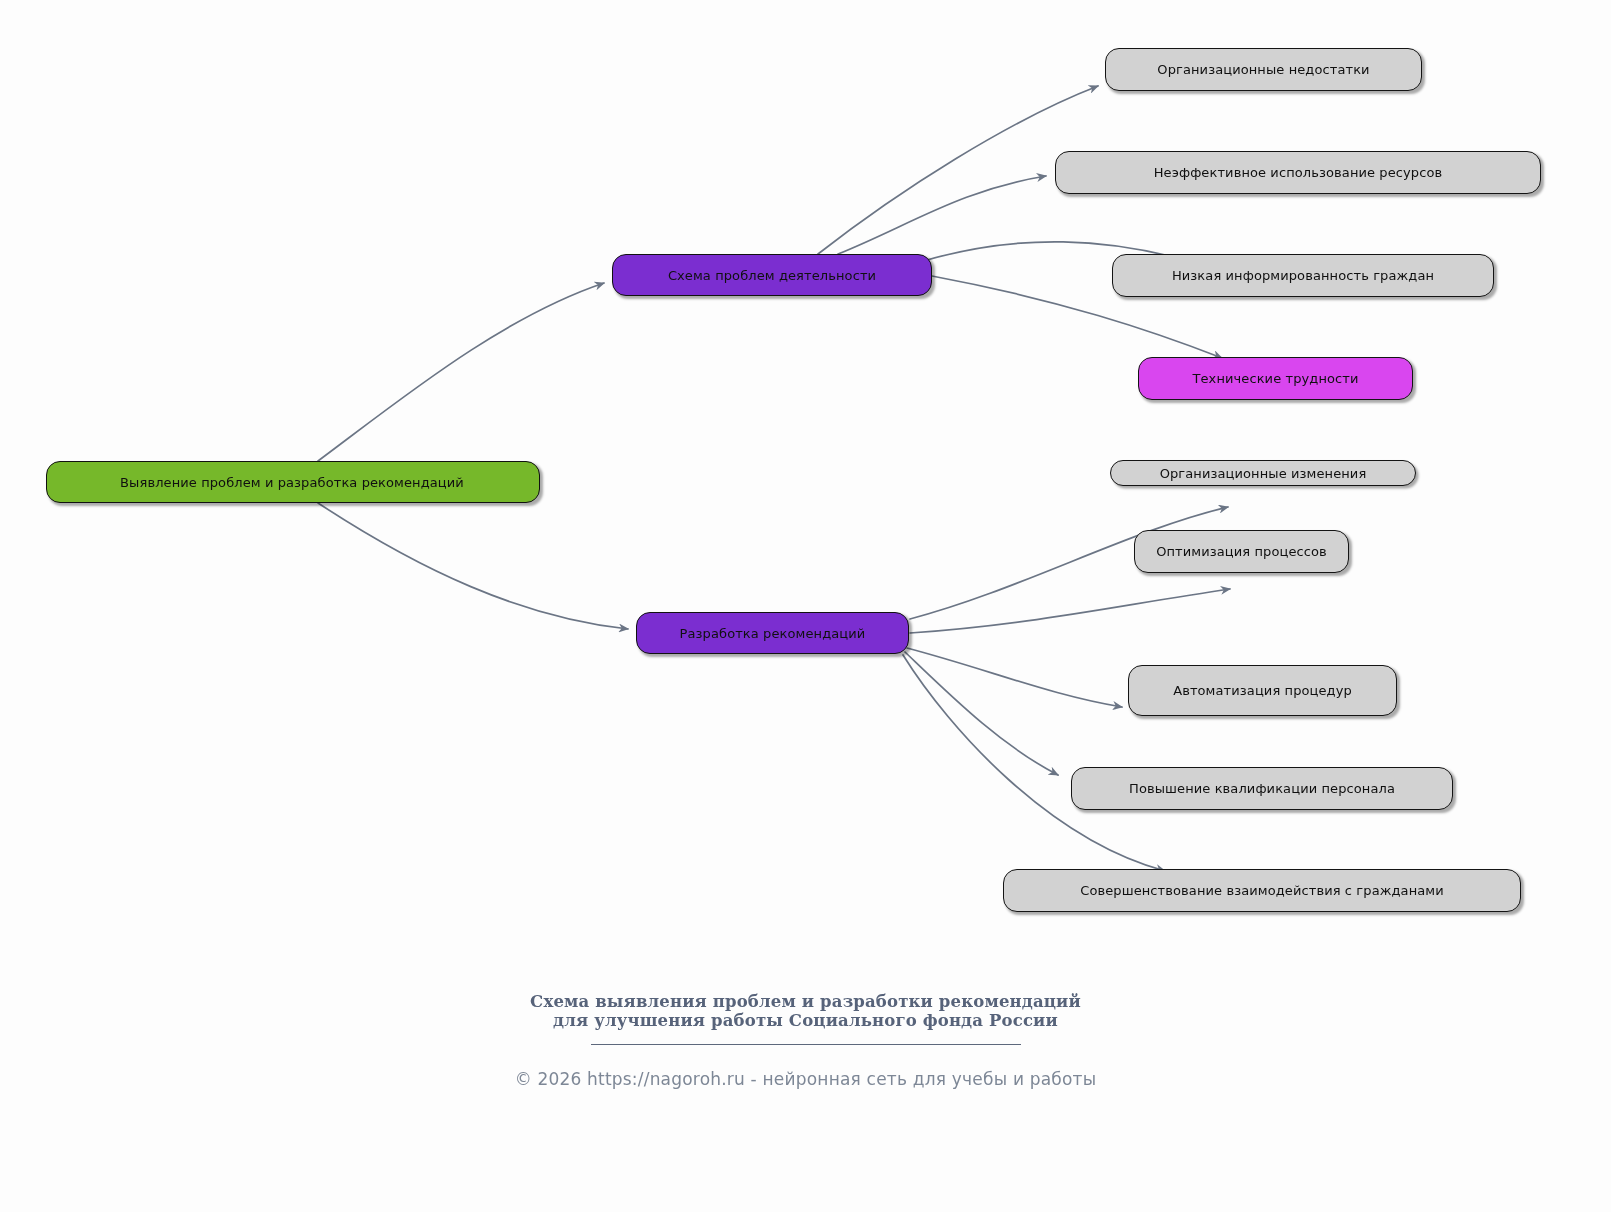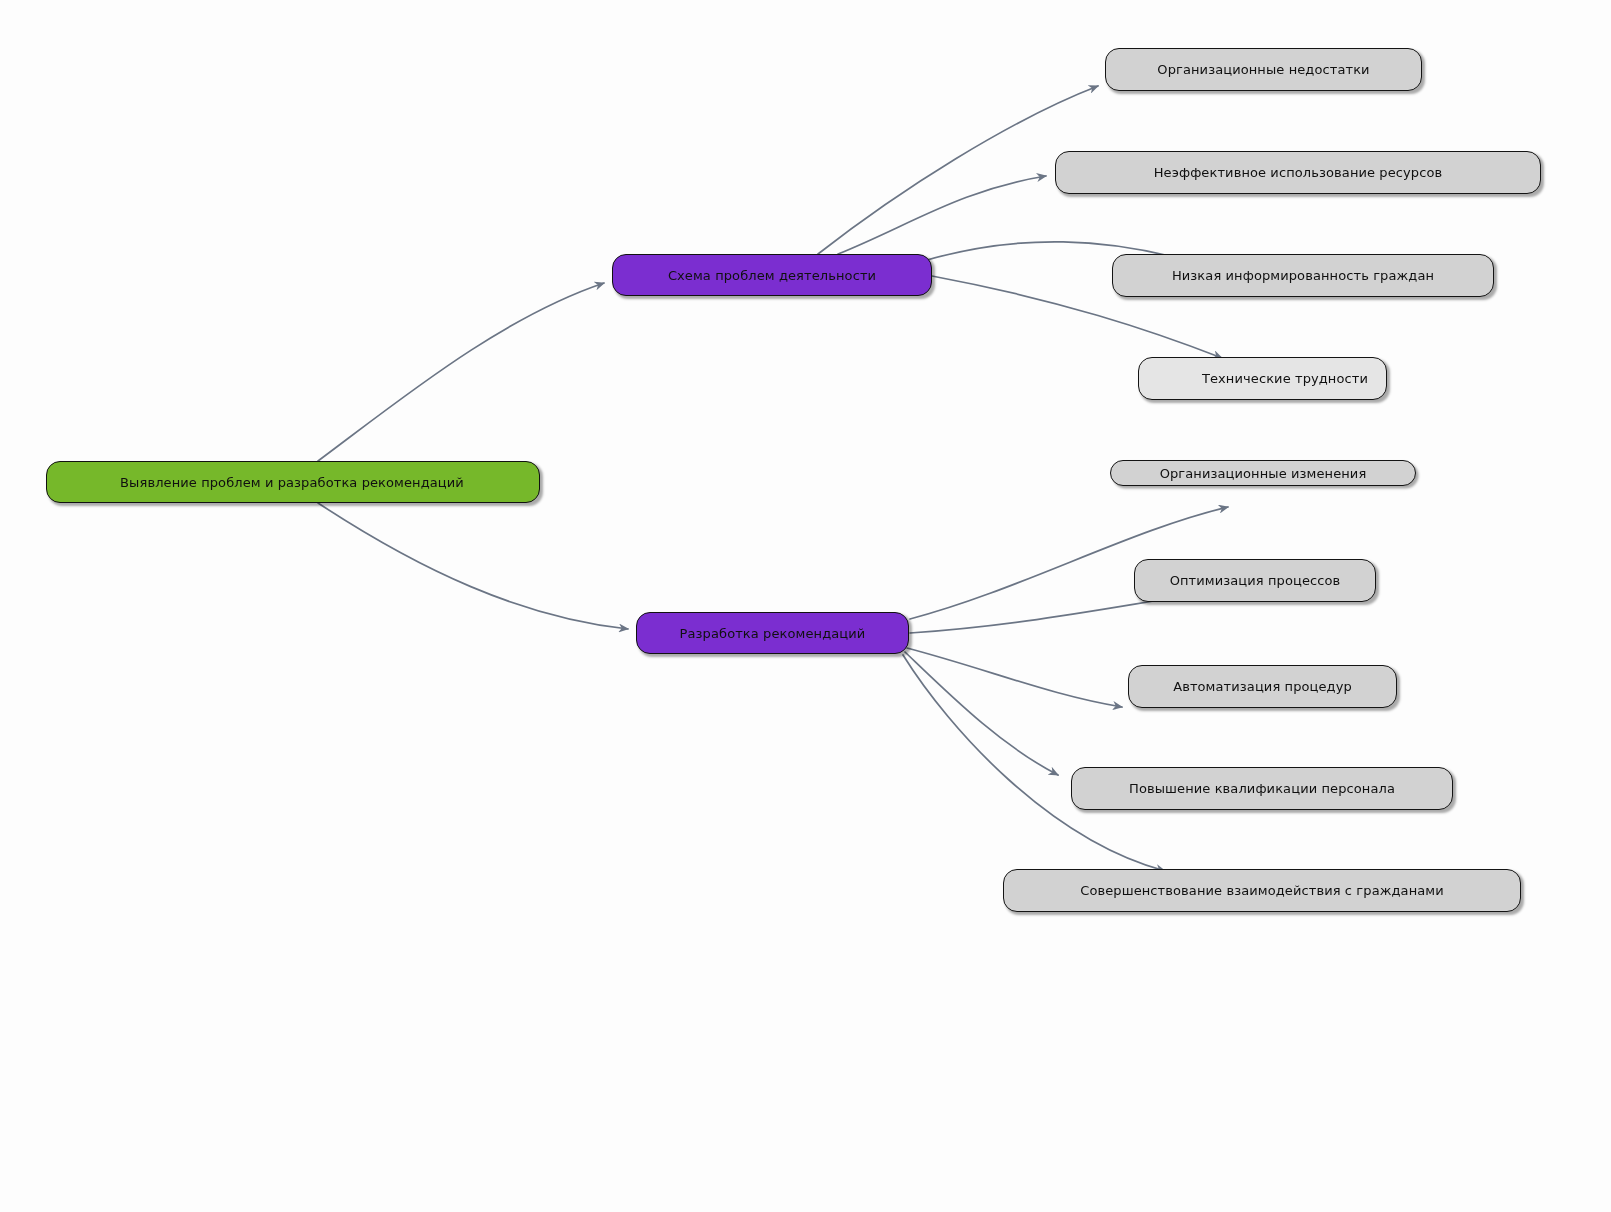--- a/index.html
+++ b/index.html
@@ -125,34 +125,39 @@
       </div>
       <div class="node leaf" style="left: 1105px; top: 48px; width: 317px; height: 43px; background: rgb(210, 210, 210);">
         <span>Организационные недостатки</span>
       </div>
       <div class="node leaf" style="left: 1055px; top: 151px; width: 486px; height: 43px; background: rgb(210, 210, 210);">
         <span>Неэффективное использование ресурсов</span>
       </div>
       <div class="node leaf" style="left: 1071px; top: 254px; width: 382px; height: 43px; background: rgb(210, 210, 210); margin-left: 41px;">
         <span>Низкая информированность граждан</span>
       </div>
-      <div class="node leaf" style="left: 1138px; top: 357px; width: 249px; height: 43px; background: #e5e5e5; justify-content: flex-end;">
+      <div class="node leaf" style="left: 1138px; top: 357px; width: 275px; height: 43px; background: #d946ef;">
         <span>Технические трудности</span>
       </div>
       <div class="node leaf" style="left: 1110px; top: 460px; width: 306px; height: 26px; background: rgb(210, 210, 210);">
         <span>Организационные изменения</span>
       </div>
-      <div class="node leaf" style="left: 1134px; top: 559px; width: 242px; height: 43px; background: rgb(210, 210, 210);">
+      <div class="node leaf" style="left: 1134px; top: 530px; width: 215px; height: 43px; background: rgb(210, 210, 210);">
         <span>Оптимизация процессов</span>
       </div>
-      <div class="node leaf" style="left: 1128px; top: 665px; width: 269px; height: 43px; background: rgb(210, 210, 210);">
+      <div class="node leaf" style="left: 1128px; top: 665px; width: 269px; height: 51px; background: rgb(210, 210, 210);">
         <span>Автоматизация процедур</span>
       </div>
       <div class="node leaf" style="left: 1071px; top: 767px; width: 382px; height: 43px; background: rgb(210, 210, 210);">
         <span>Повышение квалификации персонала</span>
       </div>
       <div class="node leaf" style="left: 1003px; top: 869px; width: 518px; height: 43px; background: rgb(210, 210, 210);">
         <span>Совершенствование взаимодействия с гражданами</span>
       </div>
     </div>
 
+  <div id="caption-block">
+    <div id="caption-title">Схема выявления проблем и разработки рекомендаций для улучшения работы Социального фонда России</div>
+    <div id="caption-rule"></div>
+    <div id="footer-text">© 2026 https://nagoroh.ru - нейронная сеть для учебы и работы</div>
+  </div>
 
 </div>
 
 </body></html>

